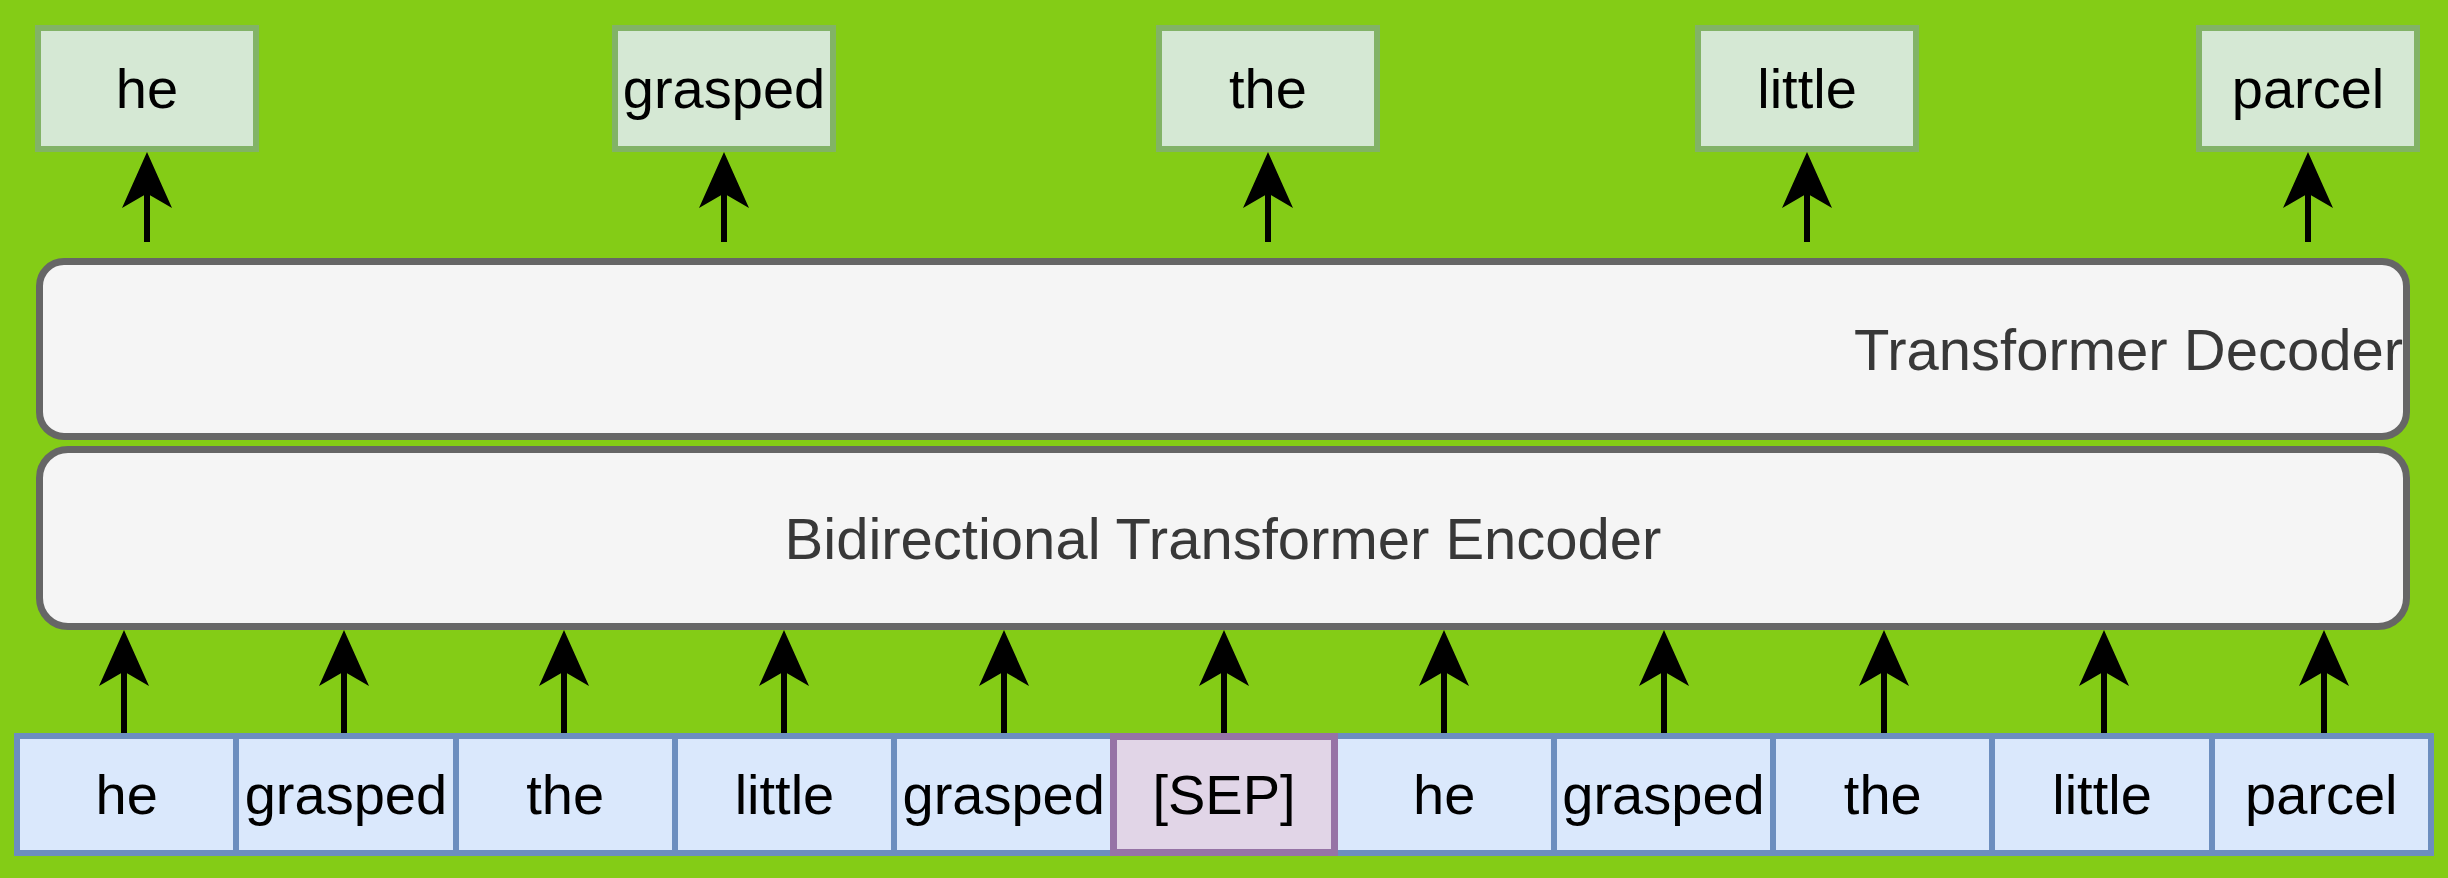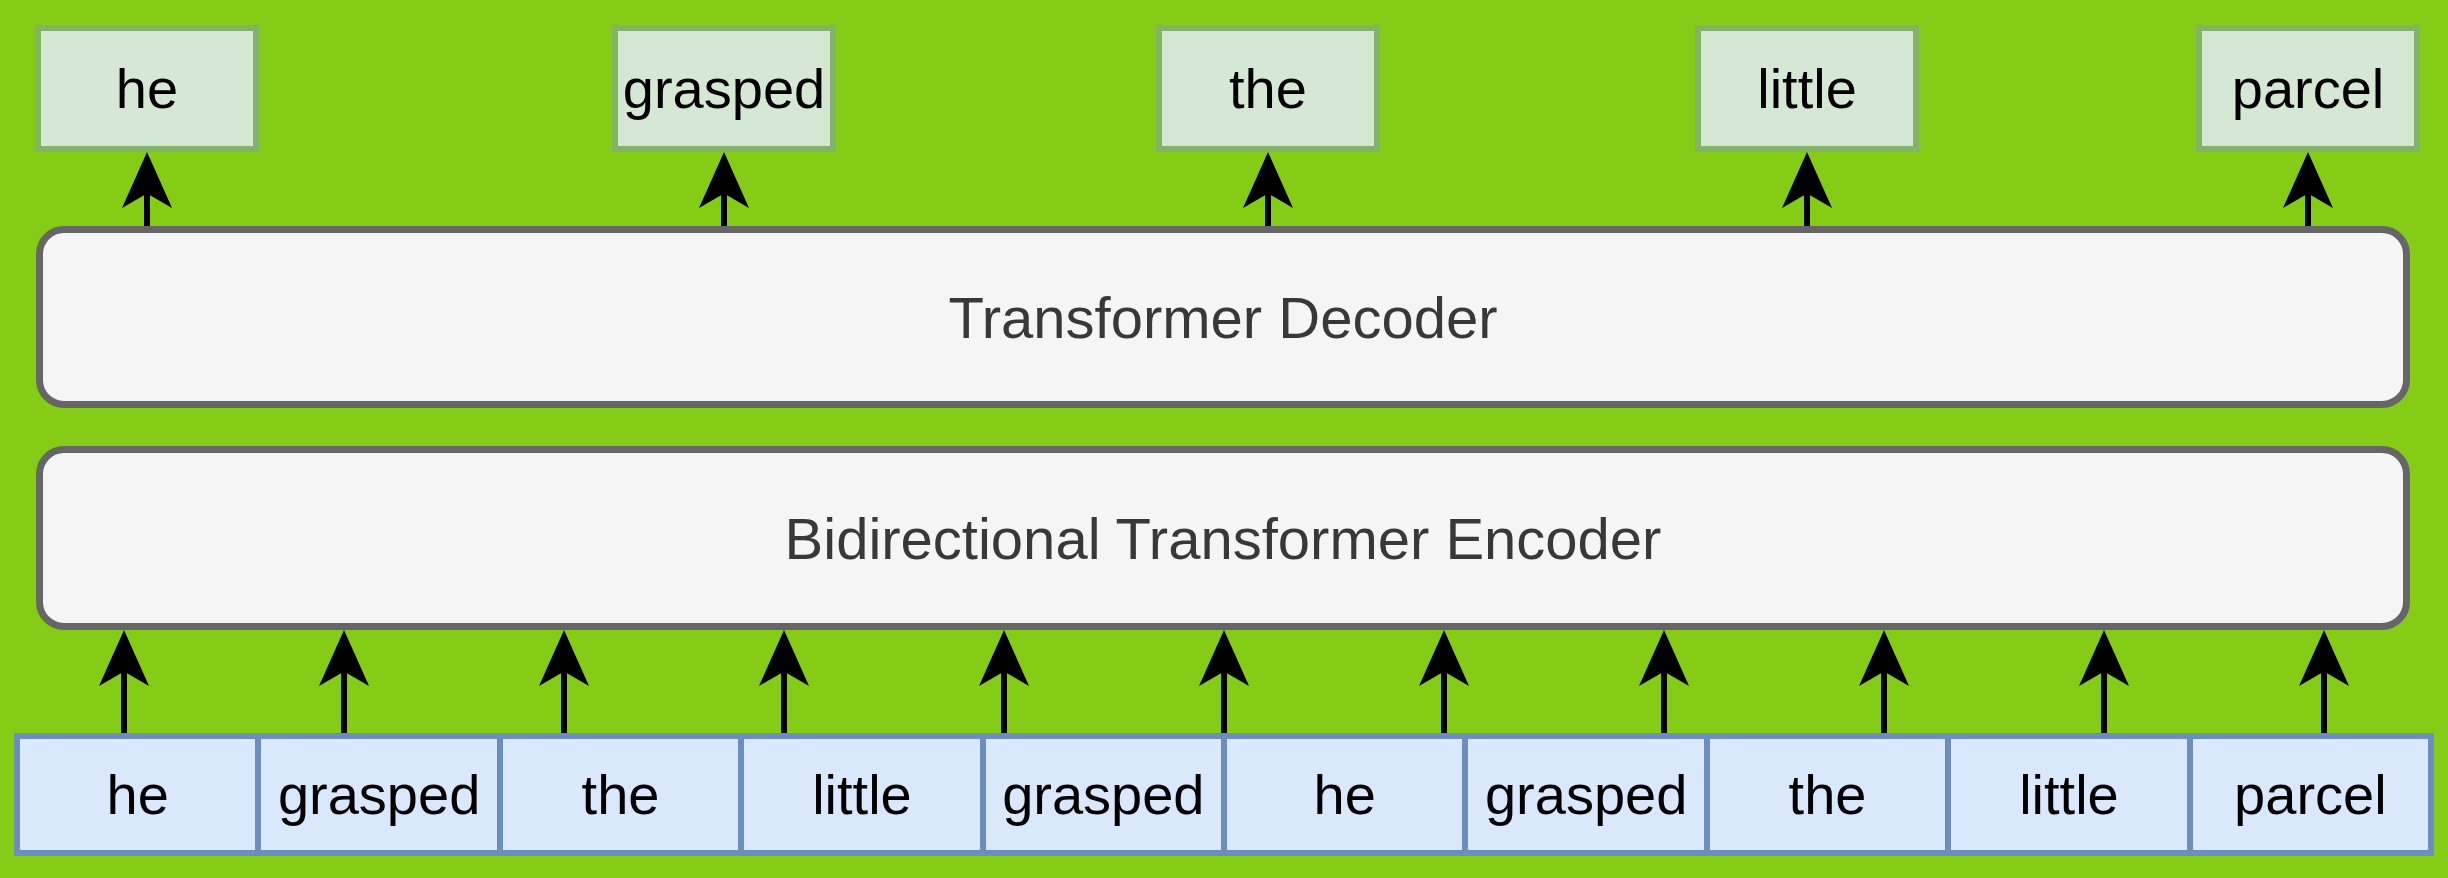--- a/index.html
+++ b/index.html
@@ -43,22 +43,22 @@
     background: #f5f5f5;
     border: 7px solid #666666;
     border-radius: 28px;
     display: flex;
     align-items: center;
     justify-content: center;
     font-size: 58px;
     color: #383838;
     white-space: nowrap;
   }
-  .block.decoder { top: 226px; height: 182px; }
-  .block.encoder { top: 446px; height: 184px; }
+  .block.decoder { top: 258px; height: 182px; justify-content: flex-end; }
+  .block.encoder { top: 446px; height: 184px; border-radius: 32px; }
 
   
   .arrow { position: absolute; width: 56px; }
   .arrow::before {
     content: "";
     position: absolute;
     left: 50%;
     transform: translateX(-50%);
     top: 34px;
     bottom: 0;
@@ -184,20 +184,23 @@
       </div>
     <div class="in-cell">
         <span>the</span>
       </div>
     <div class="in-cell">
         <span>little</span>
       </div>
     <div class="in-cell">
         <span>grasped</span>
       </div>
+    <div class="in-cell sep">
+        <span>[SEP]</span>
+      </div>
     <div class="in-cell">
         <span>he</span>
       </div>
     <div class="in-cell">
         <span>grasped</span>
       </div>
     <div class="in-cell">
         <span>the</span>
       </div>
     <div class="in-cell">

